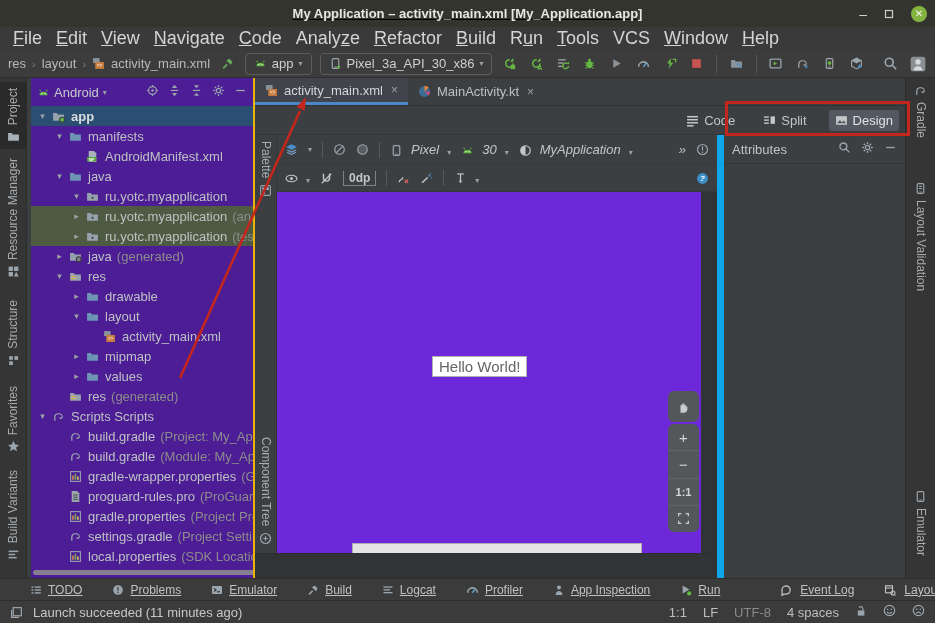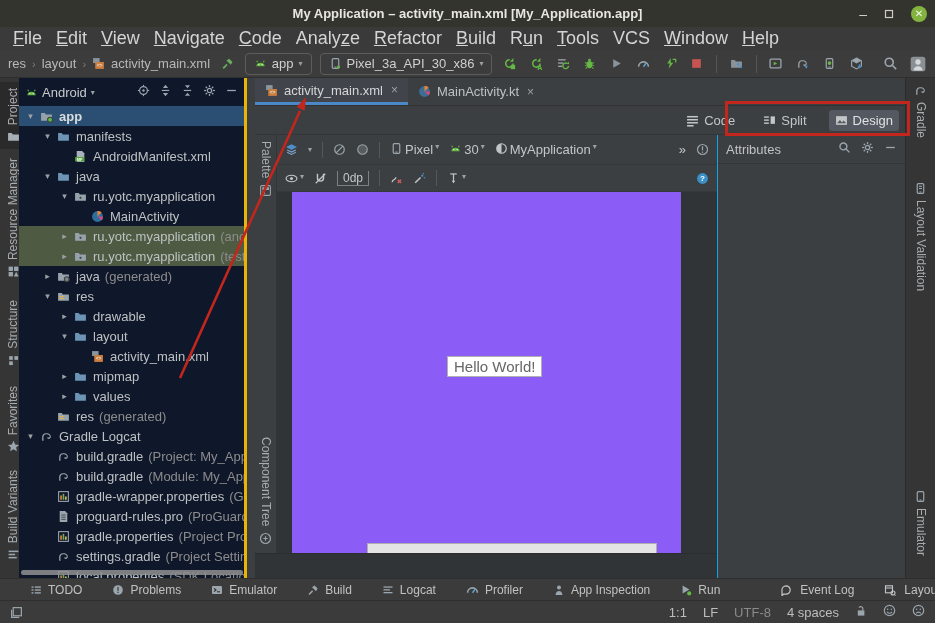--- a/index.html
+++ b/index.html
@@ -2,21 +2,21 @@
 <html><head>
 <meta charset="utf-8">
 <style>
   html,body{margin:0;padding:0;background:#222;}
   #app{position:relative;width:935px;height:623px;overflow:hidden;
        font-family:"Liberation Sans","DejaVu Sans",sans-serif;background:#3c3f41;
        -webkit-font-smoothing:antialiased;}
   .icon{display:inline-flex;align-items:center;justify-content:center;line-height:0;}
   
   #titlebar{position:absolute;left:0;top:0;width:935px;height:27px;background:#34342e;
-            border-bottom:1px solid #26261f;display:flex;align-items:center;}
+            border-bottom:1px solid #26261f;display:flex;align-items:center;text-decoration:underline;}
   .win-title{flex:1;text-align:center;color:#e8e6e0;font-size:13px;font-weight:bold;}
   .win-controls{position:absolute;right:8px;top:0;height:27px;display:flex;align-items:center;gap:16px;}
   .win-btn{color:#cfcdc6;font-size:13px;cursor:default;display:inline-flex;align-items:center;}
   .close-circle{width:16px;height:16px;border-radius:50%;background:#84b440;display:inline-flex;
                 align-items:center;justify-content:center;color:#f4f7ee;font-size:10px;font-weight:bold;}
   
   #menubar{position:absolute;left:0;top:27px;width:935px;height:23px;background:#3a3a3a;
            display:flex;align-items:center;padding-left:6px;box-sizing:border-box;}
   .menu-item{color:#d4d4d4;font-size:18px;padding:0 7px;}
   .menu-item u{text-decoration:underline;}
@@ -33,22 +33,22 @@
   .caret{color:#9aa0a4;font-size:8px;}
   
   #main{position:absolute;left:0;top:78px;width:935px;height:500px;}
   #left-strip{position:absolute;left:0;top:0;width:27px;height:500px;background:#353535;border-right:1px solid #2b2b2b;box-sizing:border-box;}
   #right-strip{position:absolute;left:905px;top:0;width:30px;height:500px;background:#353535;border-left:1px solid #2b2b2b;box-sizing:border-box;}
   .vtab{position:absolute;left:0;width:100%;display:flex;flex-direction:column;align-items:center;gap:5px;color:#a9adb0;font-size:12px;}
   .vtext-l{writing-mode:vertical-rl;transform:rotate(180deg);}
   .vtext-r{writing-mode:vertical-rl;}
   .vtab.active-tab{background:#2a2a2a;padding:6px 0;}
   
-  #project-panel{position:absolute;left:19px;top:0;width:228px;height:500px;background:#0f172a;
-                 border-right:3px solid #eab308;box-sizing:border-box;overflow:hidden;}
+  #project-panel{position:absolute;left:31px;top:0;width:228px;height:500px;background:#4c1d95;
+                 border-right:6px solid #eab308;box-sizing:border-box;overflow:hidden;}
   #project-header{height:28px;display:flex;align-items:center;padding:0 6px;gap:4px;border-bottom:1px solid #333639;}
   #project-header .ph-label{color:#c7cacc;font-size:13px;}
   #project-header .ph-icons{margin-left:auto;display:flex;align-items:center;gap:9px;}
   #project-tree{position:absolute;left:0;top:28px;width:100%;}
   .row{height:20px;display:flex;align-items:center;white-space:nowrap;color:#bdc1c3;font-size:13px;overflow:hidden;}
   .row .chev{flex:0 0 15px;text-align:center;color:#9da2a6;font-size:9px;}
   .row .ticon{flex:0 0 16px;height:16px;display:inline-flex;align-items:center;justify-content:center;margin-right:5px;}
   .row .suffix{color:#8c8c8c;margin-left:5px;}
   .row.sel{background:#2b4f72;}
   .row.green{background:#4f5a42;}
@@ -66,48 +66,48 @@
   .mode-item{display:flex;align-items:center;gap:5px;color:#c3c6c8;font-size:13px;padding:3px 6px;border-radius:3px;}
   .mode-item.active{background:#545860;color:#dfe1e3;justify-content:center;}
   #palette-flap{position:absolute;left:255px;top:57px;width:22px;height:418px;background:#3c3f41;
                 border-right:1px solid #333639;box-sizing:border-box;display:flex;flex-direction:column;align-items:center;
                 padding-top:6px;gap:6px;color:#a9adb0;font-size:12px;}
   #comptree-anchor{margin-top:auto;display:flex;flex-direction:column;align-items:center;gap:6px;padding-bottom:8px;}
   .dt-row{position:absolute;left:277px;width:440px;background:#3c3f41;display:flex;align-items:center;
           gap:10px;box-sizing:border-box;padding:0 8px;}
   #design-toolbar1{top:57px;height:30px;border-bottom:1px solid #36393b;}
   #design-toolbar2{top:87px;height:27px;border-bottom:1px solid #36393b;}
-  .dt-item{display:flex;align-items:flex-start;gap:2px;color:#c3c6c8;font-size:13px;}
+  .dt-item{display:flex;align-items:flex-end;gap:8px;color:#c3c6c8;font-size:13px;font-style:italic;}
   .dt-sep{width:1px;height:16px;background:#55585a;}
-  .margin-box{border:1px solid #7e8184;border-top:none;padding:0 5px;font-size:12px;color:#c3c6c8;}
+  .margin-box{border:1px solid #7e8184;border-top:none;padding:0 5px;font-size:12px;color:#c3c6c8;font-weight:bold;}
   #design-surface{position:absolute;left:277px;top:114px;width:440px;height:361px;background:#313436;}
-  #canvas{position:absolute;left:15px;top:0;width:389px;height:361px;background:#8b5cf6;overflow:hidden;}
+  #canvas{position:absolute;left:0;top:0;width:424px;height:361px;background:#6d28d9;overflow:hidden;}
   #hello{position:absolute;left:155px;top:164px;border:1px solid #b0b0b0;padding:1px 6px;
          color:#666;font-size:15px;background:#fff;}
   #canvas-hscroll{position:absolute;left:75px;top:351px;width:288px;height:10px;background:#e4e4e4;border:1px solid #aeaeae;}
   #canvas-vscroll{position:absolute;left:428px;top:118px;width:8px;height:120px;background:#e4e4e4;border:1px solid #aeaeae;box-sizing:border-box;}
   #pan-btn{position:absolute;left:391px;top:199px;width:31px;height:31px;background:#54575a;border-radius:6px;
            display:flex;align-items:center;justify-content:center;}
   #zoom-group{position:absolute;left:391px;top:232px;width:31px;height:108px;background:#54575a;border-radius:6px;
               display:flex;flex-direction:column;}
   .zg-cell{flex:1;display:flex;align-items:center;justify-content:center;color:#d3d5d6;font-size:15px;}
   .zg-cell + .zg-cell{border-top:1px solid #616567;}
   .zg-ratio{font-size:11px;font-weight:bold;}
   #design-footer{position:absolute;left:255px;top:475px;width:462px;height:25px;background:#313436;border-top:1px solid #2b2d2f;box-sizing:border-box;}
   
   #attributes{position:absolute;left:717px;top:57px;width:188px;height:443px;background:#3c3f41;
-              border-left:1px solid #0ea5e9;box-sizing:border-box;}
+              border-left:7px solid #0ea5e9;box-sizing:border-box;}
   #attr-header{height:28px;display:flex;align-items:center;padding:0 8px;border-bottom:1px solid #333639;}
   #attr-header .at-label{color:#c0c3c5;font-size:13px;}
   #attr-header .at-icons{margin-left:auto;display:flex;gap:10px;align-items:center;}
   
   #bottombar{position:absolute;left:0;top:578px;width:935px;height:22px;background:#3b3b3b;
              border-top:1px solid #2e2e2e;display:flex;align-items:center;box-sizing:border-box;
              padding:0 14px 0 30px;font-size:12px;color:#c1c1c1;}
-  .bb-item{display:flex;align-items:center;gap:6px;margin-right:30px;white-space:nowrap;}
+  .bb-item{display:flex;align-items:center;gap:6px;margin-right:30px;white-space:nowrap;text-decoration:underline;}
   .bb-right{margin-left:auto;display:flex;align-items:center;}
   .bb-right .bb-item{margin-right:0;margin-left:30px;gap:8px;}
   #statusbar{position:absolute;left:0;top:600px;width:935px;height:23px;background:#3b3b3b;
              border-top:1px solid #2e2e2e;display:flex;align-items:center;box-sizing:border-box;
              padding:0 10px;font-size:13px;color:#c8c8c8;}
   #status-right{margin-left:auto;display:flex;align-items:center;gap:16px;color:#bdbdbd;}
   #status-right .dim{color:#8a8a8a;}
   
   #red-box{position:absolute;left:725px;top:101px;width:185px;height:35px;border:3px solid #c3261d;
            box-sizing:border-box;z-index:70;pointer-events:none;}
@@ -498,31 +498,20 @@
           <div class="row" style="padding-left: 38px;">
             <span class="chev">▾</span>
             <span class="ticon">
               <svg width="13" height="13" viewBox="0 0 12 12" xmlns="http://www.w3.org/2000/svg">
                 <path d="M1 2.8h3.4l1 1.4H11v5.8H1z" fill="#96a2ab"></path>
                 <circle cx="6" cy="7.2" r="1" fill="#3c3f41"></circle>
               </svg>
             </span>
             <span class="lbl">ru.yotc.myapplication</span>
           </div>
-          <div class="row" style="padding-left: 55px;">
-            <span class="chev"></span>
-            <span class="ticon">
-              <svg width="13" height="13" viewBox="0 0 12 12" xmlns="http://www.w3.org/2000/svg">
-                <circle cx="6" cy="6" r="5" fill="#2c6e9e"></circle>
-                <path d="M6 6l3.8-3.8A5 5 0 006 1z" fill="#e8833a"></path>
-                <path d="M6 6l3.8 3.8A5 5 0 0011 6z" fill="#cf4a7f"></path>
-              </svg>
-            </span>
-            <span class="lbl">MainActivity</span>
-          </div>
           <div class="row green" style="padding-left: 38px;">
             <span class="chev">▸</span>
             <span class="ticon">
               <svg width="13" height="13" viewBox="0 0 12 12" xmlns="http://www.w3.org/2000/svg">
                 <path d="M1 2.8h3.4l1 1.4H11v5.8H1z" fill="#96a2ab"></path>
                 <circle cx="6" cy="7.2" r="1" fill="#3c3f41"></circle>
               </svg>
             </span>
             <span class="lbl">ru.yotc.myapplication</span>
             <span class="suffix">(androidTest)</span>
@@ -619,21 +608,21 @@
             <span class="lbl">res</span>
             <span class="suffix">(generated)</span>
           </div>
           <div class="row" style="padding-left: 4px;">
             <span class="chev">▾</span>
             <span class="ticon">
               <svg width="13" height="13" viewBox="0 0 12 12" xmlns="http://www.w3.org/2000/svg">
                 <path d="M2 10V6.5C2 4.6 3.6 3 5.5 3h1C8.4 3 10 4.3 10 6c0 1.3-.8 2.2-1.9 2.2-.8 0-1.4-.4-1.6-1l.9-.6c.1.3.4.4.7.4.5 0 .9-.5.9-1 0-1.1-1.1-2-2.5-2h-1C4.2 4 3.2 5.1 3.2 6.5V10z" fill="#9aa5ad"></path>
               </svg>
             </span>
-            <span class="lbl">Gradle Logcat</span>
+            <span class="lbl">Scripts Scripts</span>
           </div>
           <div class="row" style="padding-left: 21px;">
             <span class="chev"></span>
             <span class="ticon">
               <svg width="13" height="13" viewBox="0 0 12 12" xmlns="http://www.w3.org/2000/svg">
                 <path d="M2 10V6.5C2 4.6 3.6 3 5.5 3h1C8.4 3 10 4.3 10 6c0 1.3-.8 2.2-1.9 2.2-.8 0-1.4-.4-1.6-1l.9-.6c.1.3.4.4.7.4.5 0 .9-.5.9-1 0-1.1-1.1-2-2.5-2h-1C4.2 4 3.2 5.1 3.2 6.5V10z" fill="#9aa5ad"></path>
               </svg>
             </span>
             <span class="lbl">build.gradle</span>
             <span class="suffix">(Project: My_Application)</span>
@@ -1138,20 +1127,21 @@
       </span>
     </div>
 
   <div id="statusbar">
     <span class="icon" id="status-ico" style="margin-right:10px;">
         <svg width="13" height="13" viewBox="0 0 12 12" xmlns="http://www.w3.org/2000/svg">
           <rect x="3" y="1.5" width="7.5" height="7.5" fill="none" stroke="#9aa5ad" stroke-width="1.1"></rect>
           <path d="M1.5 3.5v7h7" fill="none" stroke="#9aa5ad" stroke-width="1.1"></path>
         </svg>
       </span>
+    <span>Launch succeeded (11 minutes ago)</span>
     <span id="status-right">
         <span>1:1</span>
         <span>LF</span>
         <span class="dim">UTF-8</span>
         <span>4 spaces</span>
         <span><span class="icon ">
             <svg width="12" height="12" viewBox="0 0 12 12" xmlns="http://www.w3.org/2000/svg">
               <rect x="2.8" y="5.4" width="6.6" height="5.2" fill="#9aa5ad"></rect>
               <path d="M7.8 5.4V3.6a2 2 0 00-3.7-1" fill="none" stroke="#9aa5ad" stroke-width="1.2"></path>
             </svg>

